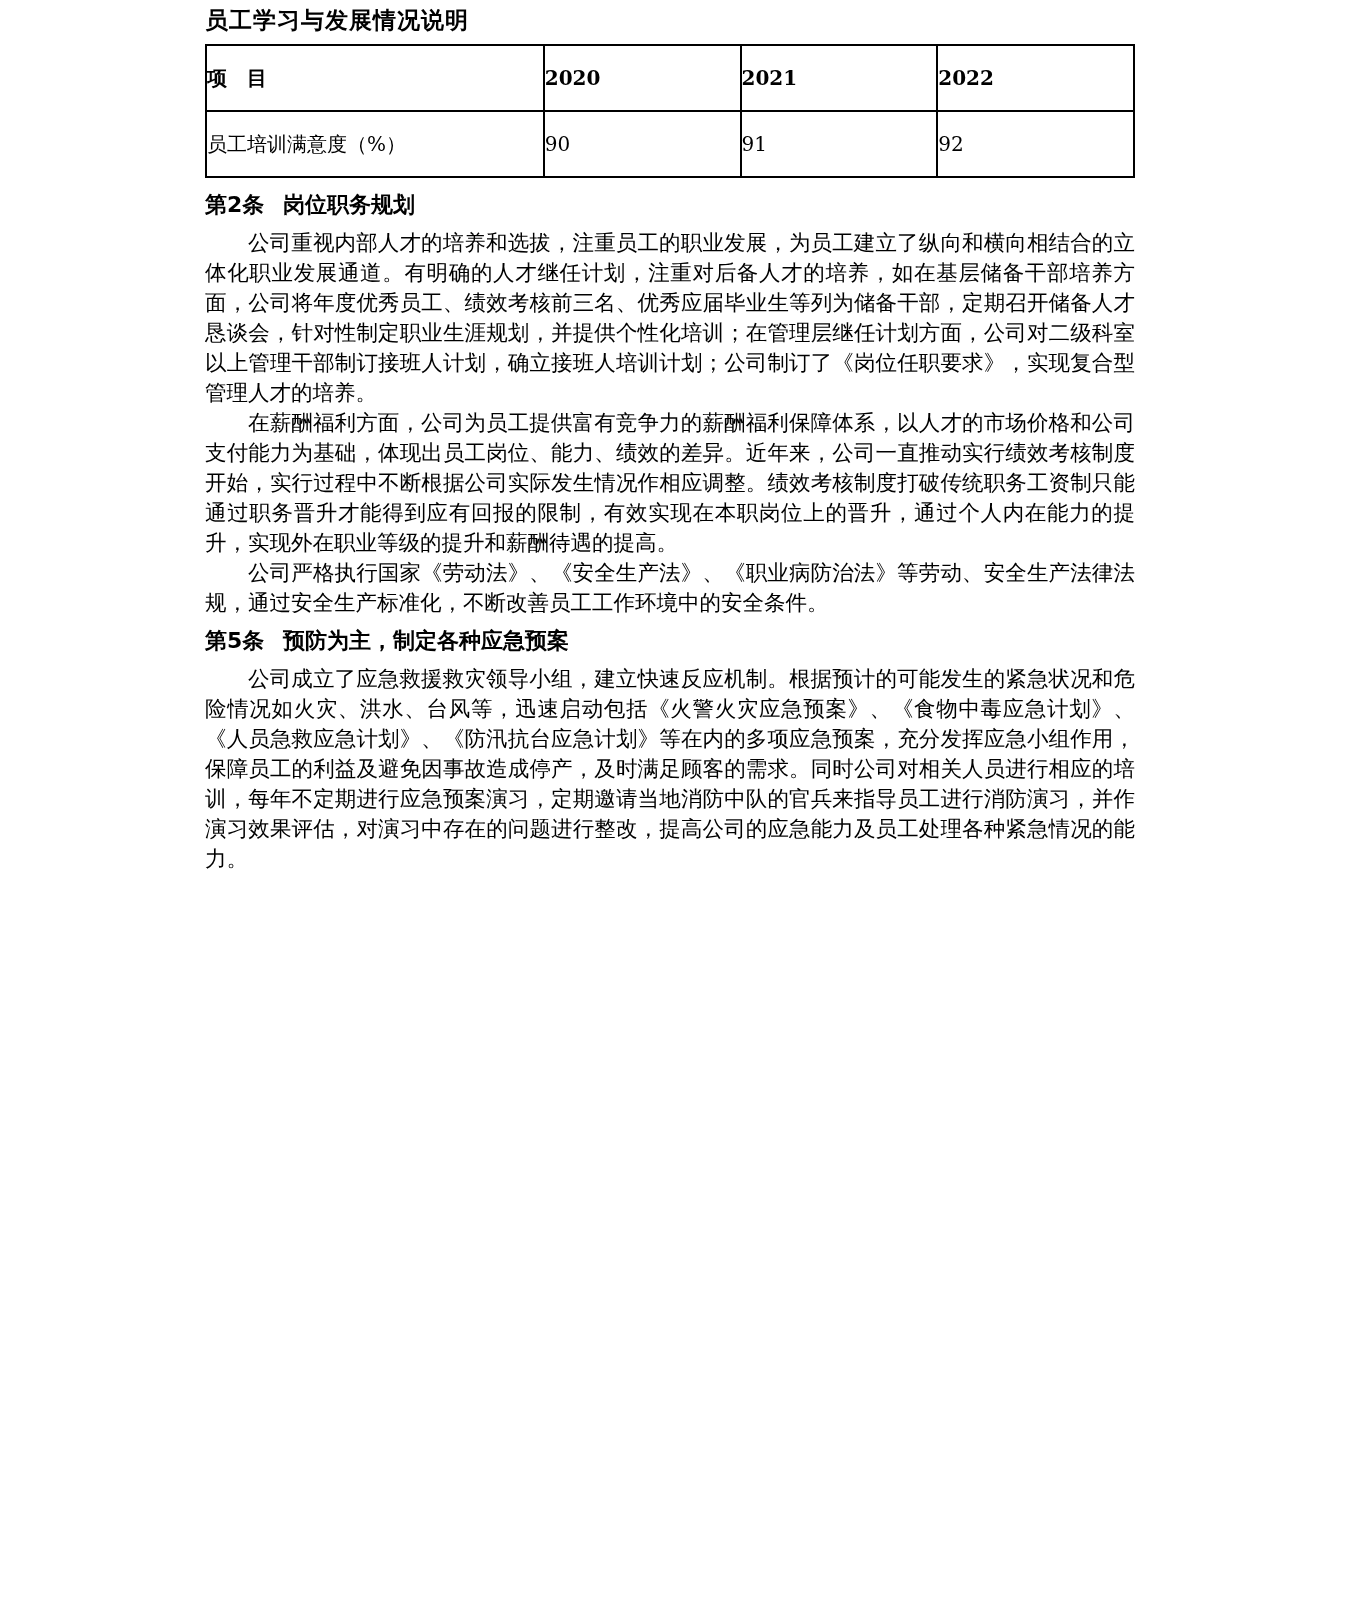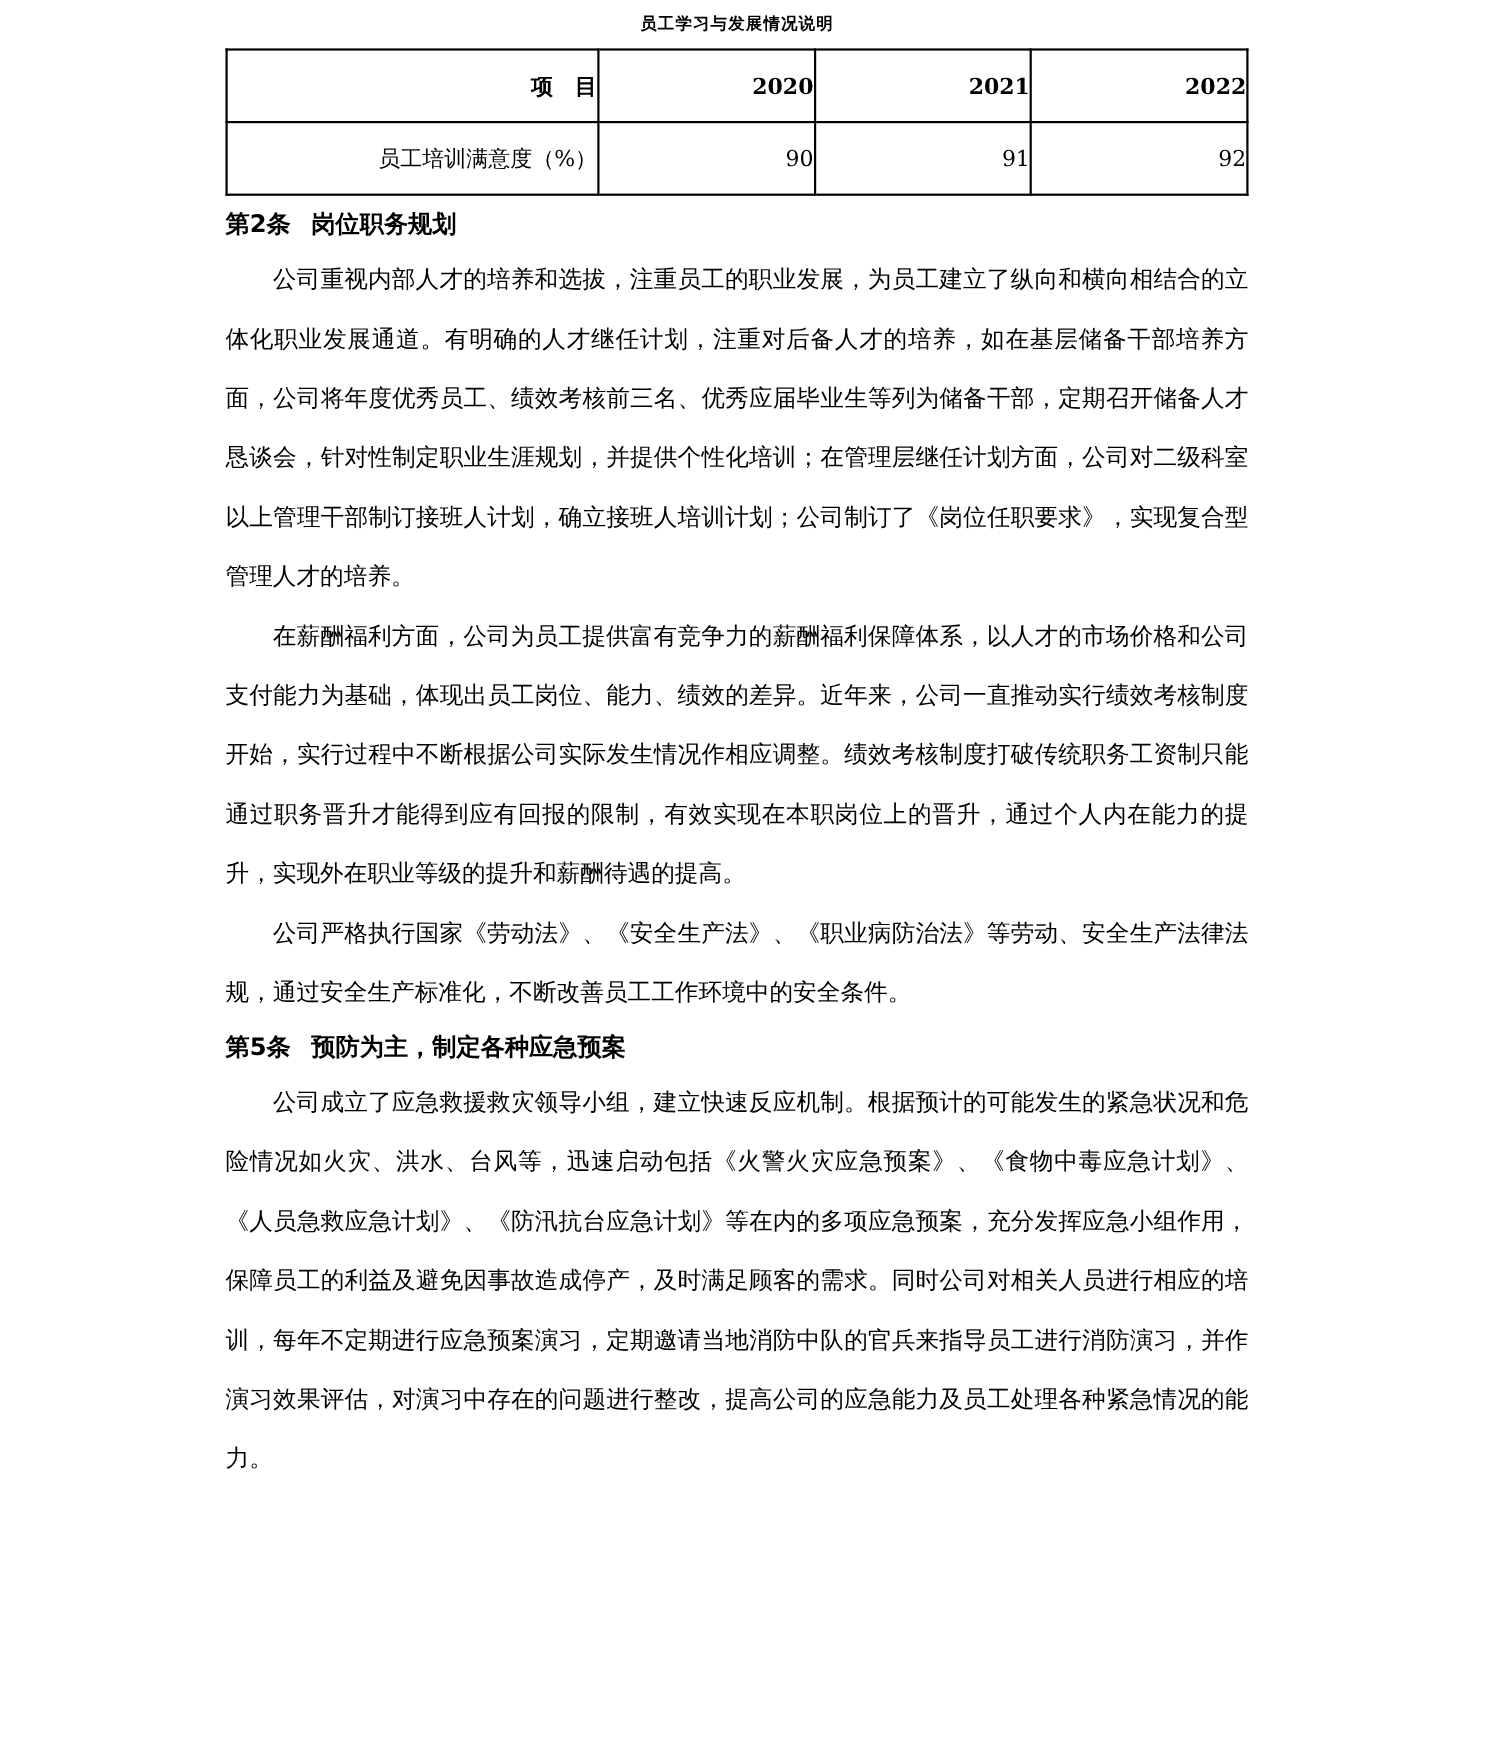--- a/index.html
+++ b/index.html
@@ -9,37 +9,37 @@
     font-family: "DejaVu Serif", "Liberation Serif", serif;
     overflow: hidden;
   }
   .page {
     box-sizing: border-box;
     width: 1357px; height: 1600px;
     padding: 6px 222px 0 205px;
     background: #ffffff;
   }
   .doc-title {
-    font-family: Liberation Sans, sans-serif;
+    font-family: Liberation Mono, monospace;
     font-weight: 700;
-    font-size: 15px;
+    font-size: 23px;
     line-height: 32px;
-    text-align: center;
+    text-align: left;
     margin: 0 0 6px 0;
     letter-spacing: 1px;
   }
   table.stats {
     border-collapse: collapse;
     width: 100%;
     table-layout: fixed;
     margin: 0 0 4px 0;
   }
   table.stats th, table.stats td {
     border: 2px solid #000;
-    text-align: right;
+    text-align: left;
     vertical-align: middle;
     height: 64px;
     padding: 0;
     font-size: 20px;
     margin-top: 22px;
   }
   table.stats th {
     font-weight: 700;
     font-size: 20px;
   }
@@ -49,21 +49,21 @@
     font-family: "DejaVu Sans", "Liberation Sans", sans-serif;
     font-size: 22px;
     font-weight: 700;
     line-height: 46px;
     margin: 0;
   }
   .section-num { margin-right: 0.85em; margin-top: 23px; }
   .body-par {
     margin: 0;
     font-size: 21.5px;
-    line-height: 54px;
+    line-height: 30px;
     text-align: justify;
     text-justify: inter-character;
     text-indent: 2em;
   }
 </style>
 </head>
 <body>
 
 <div class="page">
 

